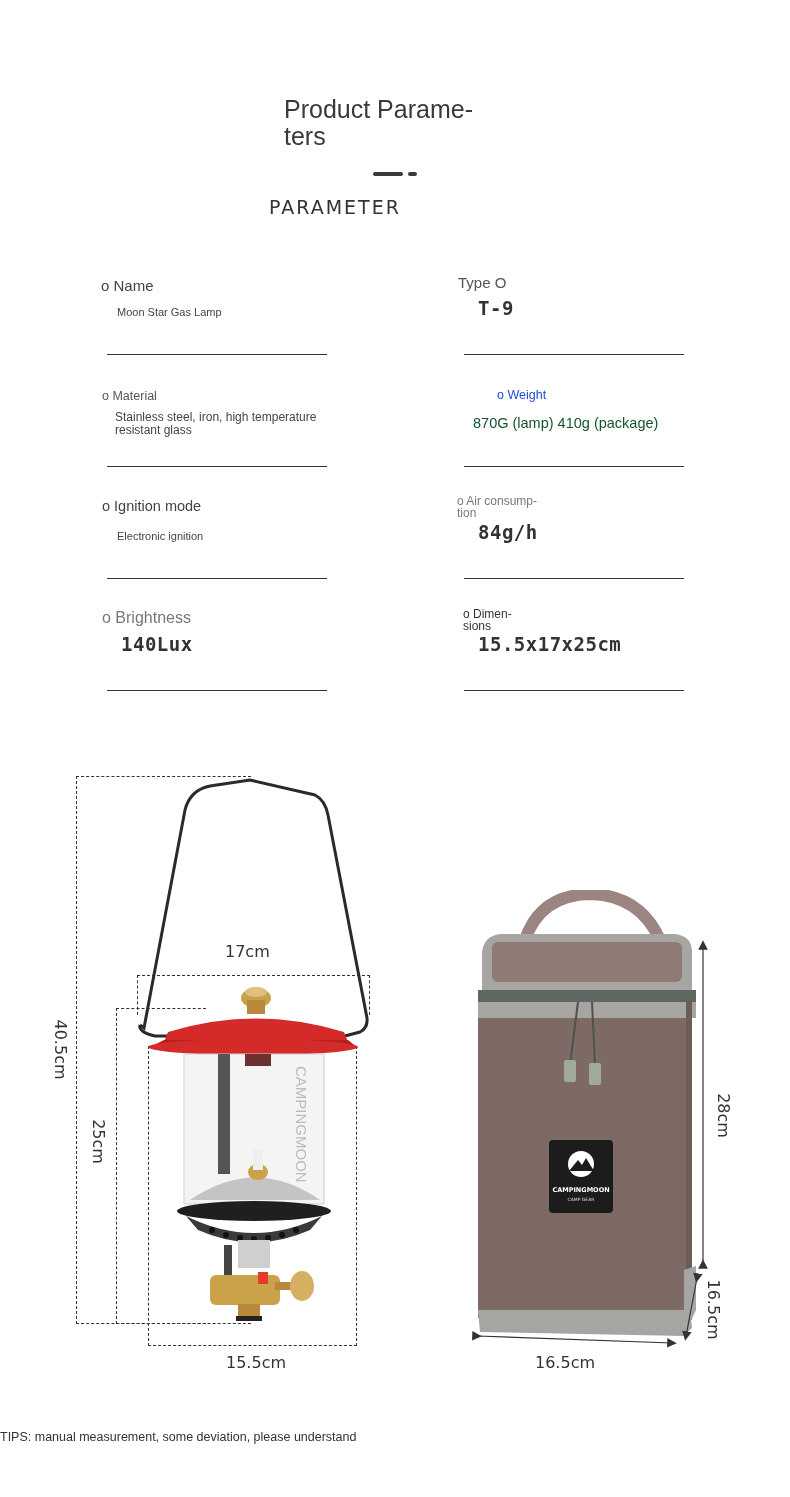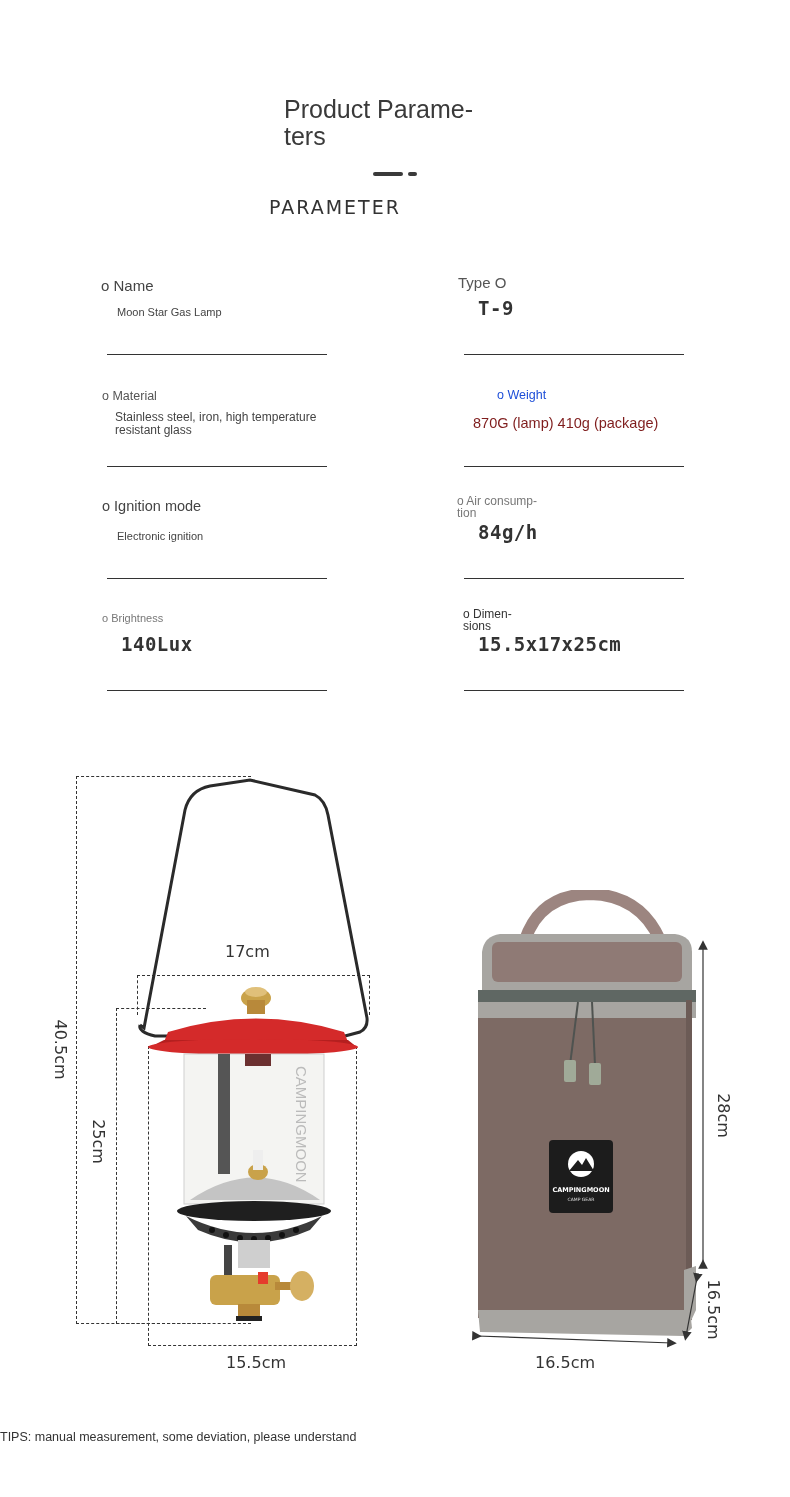--- a/index.html
+++ b/index.html
@@ -6,21 +6,21 @@
   body{width:790px;height:1497px;position:relative;overflow:hidden;font-family:"Liberation Sans",sans-serif;color:#333;}
   .abs{position:absolute;}
   .title{left:284px;top:96px;width:220px;font-size:25px;line-height:27px;color:#3a3a3a;font-family:"Liberation Sans",sans-serif;}
   .dash-long{left:373px;top:172px;width:30px;height:4px;background:#3a3a3a;border-radius:2px;}
   .dash-short{left:408px;top:172px;width:9px;height:4px;background:#3a3a3a;border-radius:2px;}
   .subtitle{left:0;width:670px;top:196px;text-align:center;font-family:"DejaVu Sans",sans-serif;font-size:19px;letter-spacing:2px;color:#333;}
   .label{font-size:15px;color:#444;}
   .label.small{font-size:12px;color:#777;line-height:12px;}
   .label.mid{font-size:12.5px;color:#555;}
   .value{font-size:11px;color:#444;line-height:13px;}
-  .value.mid{font-size:14.5px;color:#7f1d1d;}
+  .value.mid{font-size:14.5px;color:#14532d;}
   .value.big{font-family:"DejaVu Sans Mono",monospace;font-weight:bold;font-size:19px;color:#333;letter-spacing:0.5px;}
   .rule{height:1px;background:#333;width:220px;}
   .dim{font-family:"DejaVu Sans",sans-serif;font-size:16px;color:#333;}
   .vert{transform:rotate(90deg);transform-origin:center center;white-space:nowrap;}
   .dashed{border:1px dashed #333;box-sizing:border-box;}
   .tips{left:0;width:718px;top:1430px;text-align:left;font-size:12.5px;color:#333;}
 </style>
 </head>
 <body>
 
@@ -48,21 +48,21 @@
   <div class="abs rule" style="left:464px;top:466px;"></div>
 
   <div class="abs label" style="left:102px;top:498px;font-size:14.5px;">o Ignition mode</div>
   <div class="abs value" style="left:117px;top:530px;text-align:center;">Electronic ignition</div>
   <div class="abs rule" style="left:107px;top:578px;"></div>
 
   <div class="abs label small" style="left:457px;top:495px;width:90px;">o Air consump- tion</div>
   <div class="abs value big" style="left:478px;top:526px;">84g/h</div>
   <div class="abs rule" style="left:464px;top:578px;"></div>
 
-  <div class="abs label small" style="left:102px;top:612px;font-size:11px;">o Brightness</div>
+  <div class="abs label small" style="left:102px;top:612px;font-size:16px;">o Brightness</div>
   <div class="abs value big" style="left:121px;top:638px;">140Lux</div>
   <div class="abs rule" style="left:107px;top:690px;"></div>
 
   <div class="abs label small" style="left:463px;top:608px;width:70px;color:#333;">o Dimen- sions</div>
   <div class="abs value big" style="left:478px;top:638px;">15.5x17x25cm</div>
   <div class="abs rule" style="left:464px;top:690px;"></div>
 </div>
 
 <div>
 

